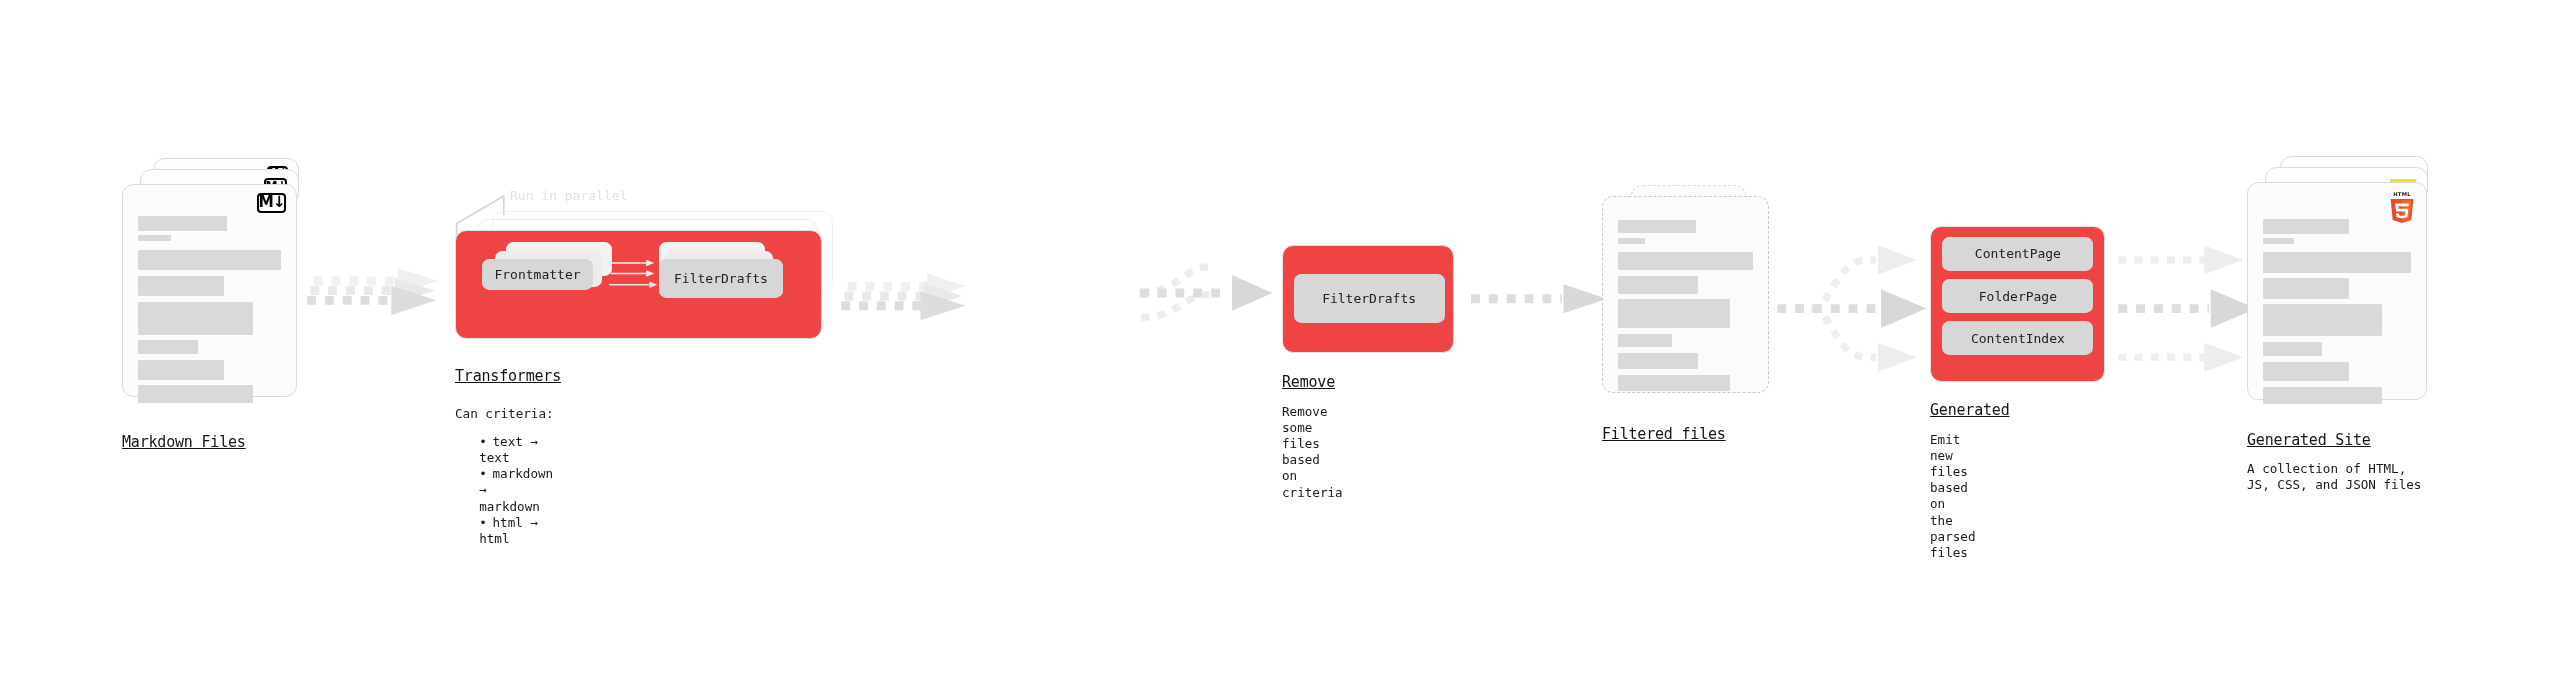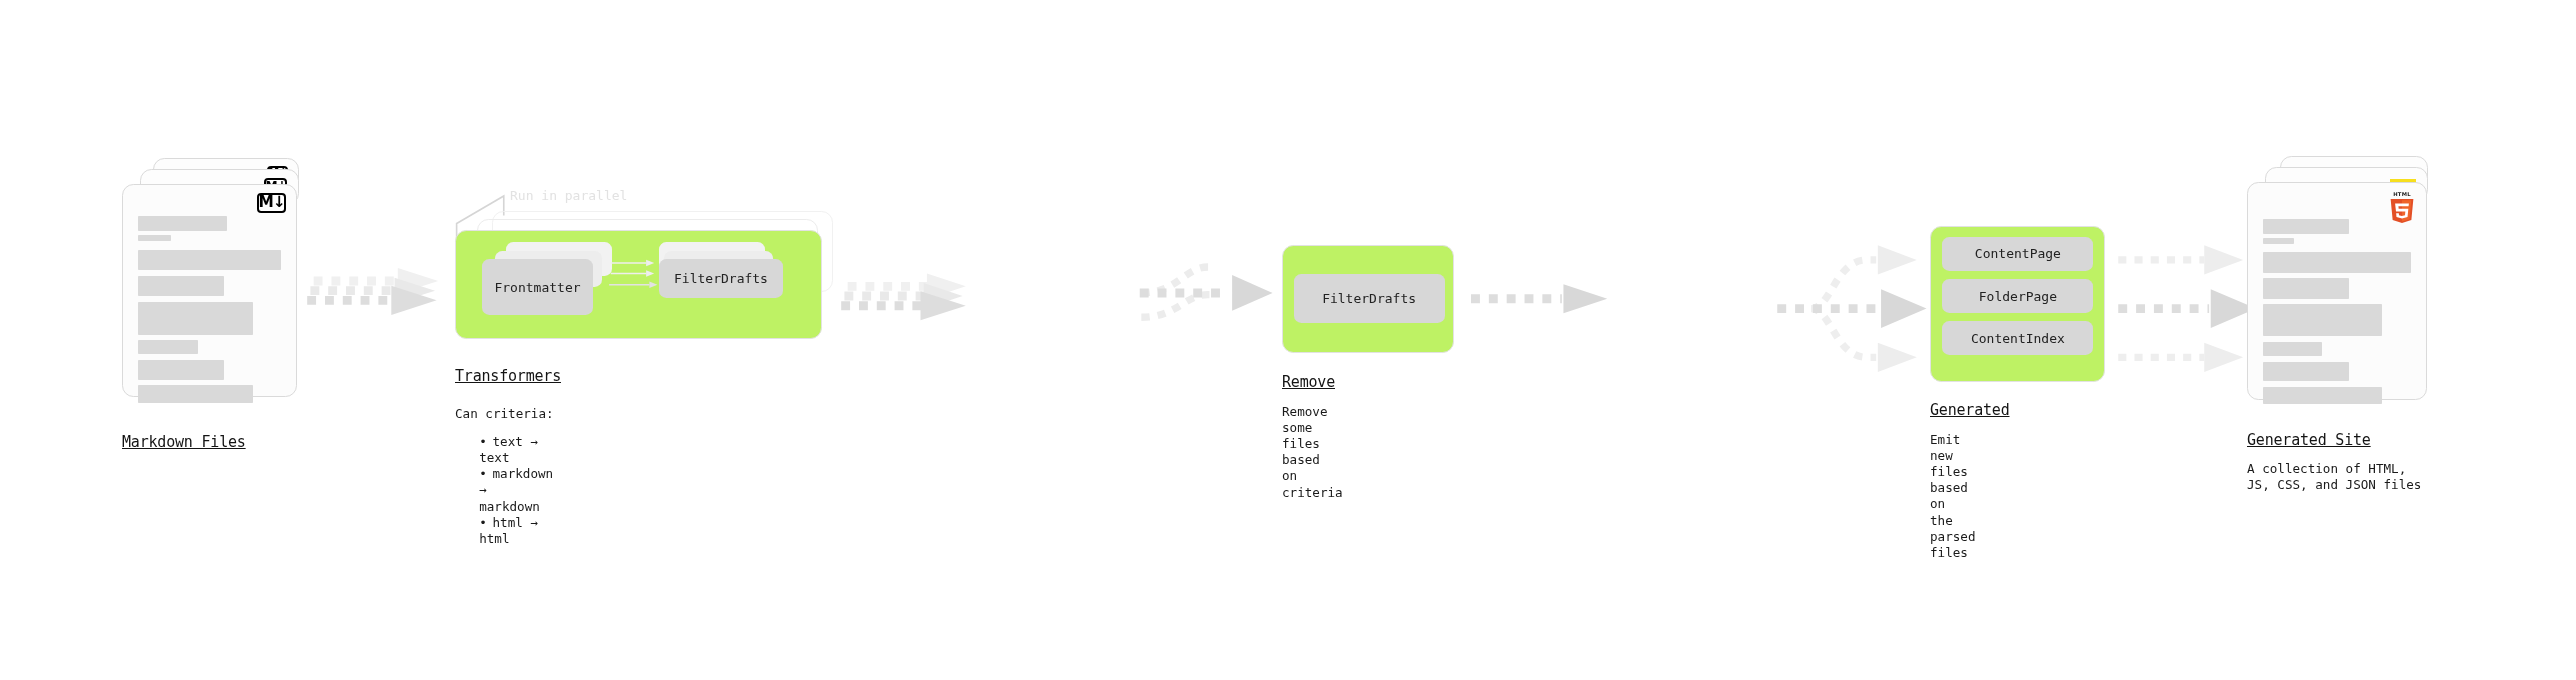--- a/index.html
+++ b/index.html
@@ -73,21 +73,21 @@
     position: absolute;
     background: #f7df1e;
   }
   .html5-badge { position: absolute; }
 
   
   .groupbox {
     position: absolute;
     border: 1.6px solid #e2e2e2;
     border-radius: 11.4px;
-    background: #bef264;
+    background: #ef4444;
   }
   .groupbox.stackghost { background: transparent; }
   .chip {
     position: absolute;
     background: #d7d7d7;
     border-radius: 7.3px;
     display: flex;
     align-items: center;
     justify-content: center;
     color: #222;
@@ -197,21 +197,21 @@
             <polygon points="46,1 56,5 46,9" fill="#eeeeee" stroke="none"></polygon>
           <line x1="2" y1="18" x2="46" y2="18"></line>
             <polygon points="46,14 56,18 46,22" fill="#eeeeee" stroke="none"></polygon>
         </g>
         <g stroke="#e2e2e2" stroke-width="2" fill="none">
           <line x1="0" y1="32" x2="50" y2="32"></line>
             <polygon points="50,28 60,32 50,36" fill="#e2e2e2" stroke="none"></polygon>
         </g>
       </svg>
 
-      <div class="chip" style="left:26px; top:28px; width:111px; height:56px; font-size:13px;">Frontmatter</div>
+      <div class="chip" style="left:26px; top:28px; width:111px; height:31px; font-size:13px;">Frontmatter</div>
       <div class="chip" style="left:203px; top:28px; width:124px; height:39px; font-size:13px;">FilterDrafts</div>
     </div>
 
     <div class="title" style="left:0px; top:176px;">Transformers</div>
 
     <div class="bullets" style="left:0px; top:215px;">
       <div class="lead">Can criteria:</div>
       <ul>
         <li>text → text</li>
         <li>markdown → markdown</li>
@@ -248,20 +248,38 @@
     <div class="title" style="left:0px; top:128px;">Remove</div>
     <div class="subtitle" style="left:0px; top:159px;">Remove some files based
 on criteria</div>
   </div>
 
   <svg class="stage" style="left:1471px; top:284px;" width="146" height="49" viewBox="0 0 180 60">
     <line x1="0" y1="18" x2="112" y2="18" stroke="#dddddd" stroke-width="11" stroke-dasharray="11 11" stroke-linecap="butt"></line>
     <polygon points="114,0 168,18 114,36" fill="#d8d8d8"></polygon>
   </svg>
 
+  <div class="stage" style="left:1602px; top:185px;">
+    <div class="cardstack" style="width:179px; height:228px;">
+      <div class="card dashed" style="left:29px; top:0px; width:115px; height:24.4px; border-color:#dcdcdc;"></div>
+      <div class="card dashed" style="left:0px; top:11.4px; width:167px; height:197px;">
+        <div class="card-body" style="top:23px;">
+          <div class="bar" style="width:58%; height:13px;"></div>
+          <div class="bar" style="width:20%; height:5.7px; margin-top:-0.8px;"></div>
+          <div class="bar" style="width:100%; height:18px; margin-top:2.4px;"></div>
+          <div class="bar" style="width:59%; height:18px;"></div>
+          <div class="bar" style="width:83%; height:29px;"></div>
+          <div class="bar" style="width:40%; height:13px;"></div>
+          <div class="bar" style="width:59%; height:16.3px;"></div>
+          <div class="bar" style="width:83%; height:16.3px;"></div>
+        </div>
+      </div>
+    </div>
+    <div class="title" style="left:0px; top:240px;">Filtered files</div>
+  </div>
 
   <svg class="stage" style="left:1772px; top:234px;" width="163" height="146" viewBox="0 0 200 180">
     <g fill="none" stroke-linecap="butt">
       <path d="M 48 92 C 72 92, 78 32, 116 32 L 128 32" stroke="#eeeeee" stroke-width="9" stroke-dasharray="10 10"></path>
       <path d="M 48 92 C 72 92, 78 152, 116 152 L 128 152" stroke="#eeeeee" stroke-width="9" stroke-dasharray="10 10"></path>
       <line x1="6" y1="92" x2="132" y2="92" stroke="#dddddd" stroke-width="11" stroke-dasharray="11 11"></line>
     </g>
     <polygon points="130,14 178,32 130,50" fill="#ededed"></polygon>
     <polygon points="134,68 190,92 134,116" fill="#d8d8d8"></polygon>
     <polygon points="130,134 178,152 130,170" fill="#ededed"></polygon>

